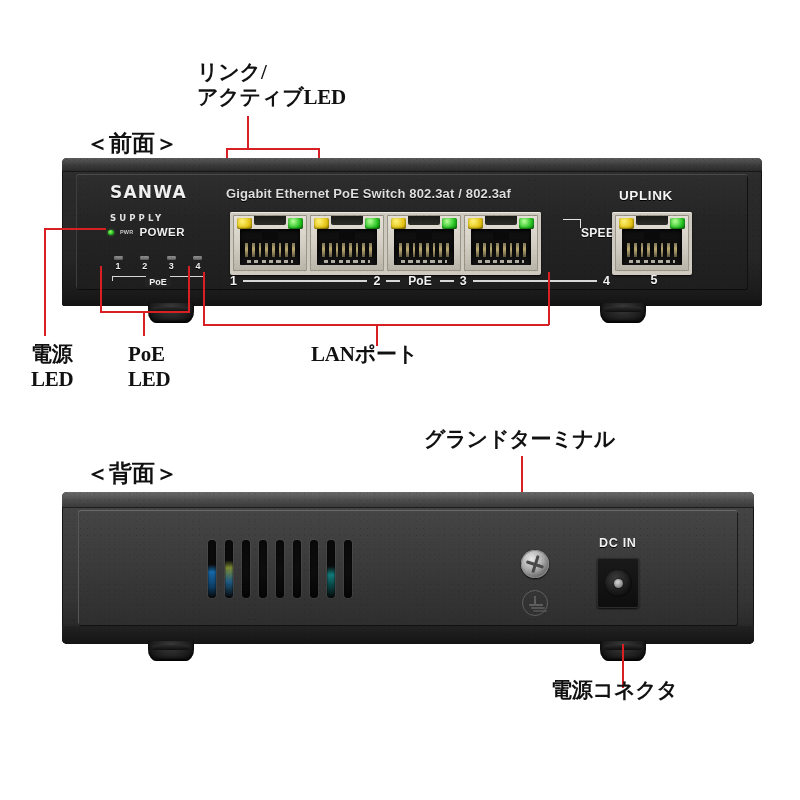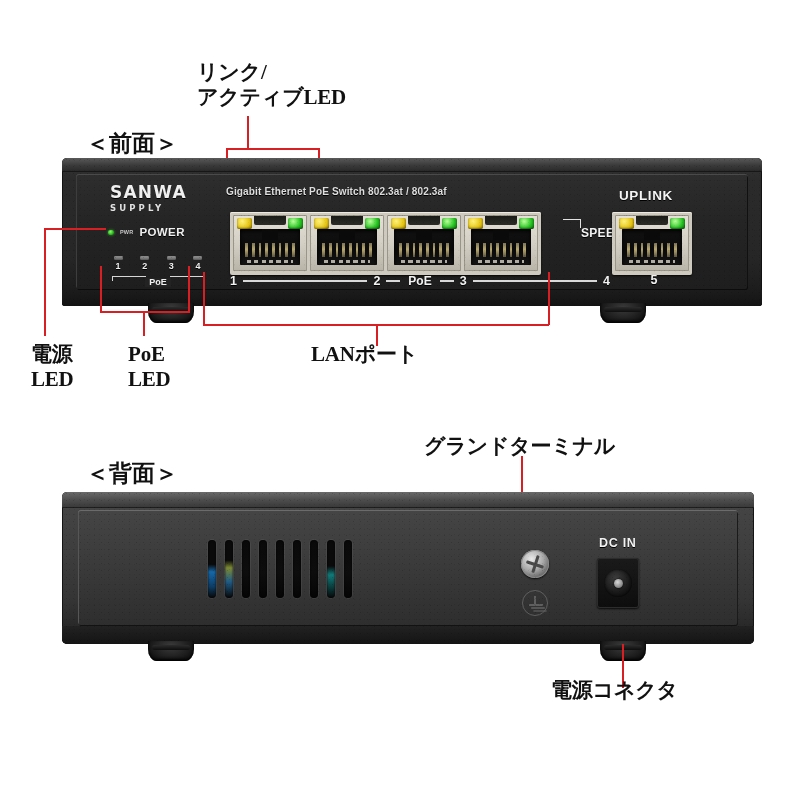--- a/index.html
+++ b/index.html
@@ -83,25 +83,25 @@
   #logo-block { position:absolute; left:34px; top:10px; text-align:left; width:92px; }
   #logo-sanwa {
     font-family:"DejaVu Sans", sans-serif;
     font-weight:700; font-size:17px; color:#efefef;
     letter-spacing:1.2px; line-height:1;
     text-shadow: 0 1px 0 #000;
   }
   #logo-supply {
     font-family:"DejaVu Sans", sans-serif;
     font-weight:700; font-size:8.5px; color:#e2e2e2;
-    letter-spacing:3.1px; line-height:1; margin-top:3px;
+    letter-spacing:3.1px; line-height:1; margin-top:13px;
   }
   #model-text {
     position:absolute; left:150px; top:12px;
-    font-size:10px; font-weight:700; color:#dedede;
+    font-size:13px; font-weight:700; color:#dedede;
     letter-spacing:0.15px; white-space:nowrap;
     text-shadow:0 1px 0 #000;
   }
 
   
   #power-row { position:absolute; left:32px; top:52px; display:flex; align-items:center; gap:6px; }
   .led-dot {
     width:6px; height:5px; border-radius:2px;
     background: radial-gradient(circle at 40% 35%, #8cff6a, #19a312 70%, #0a5c07);
     box-shadow: 0 0 3px rgba(80,255,60,.55);
@@ -567,21 +567,21 @@
   <div class="red-v" style="left:376px; top:324px; height:22px;"></div>
 
   <div class="anno jp" style="left:31px; top:342px;">電源
 LED</div>
   <div class="anno jp" style="left:128px; top:342px;">PoE
 LED</div>
   <div class="anno jp" style="left:311px; top:342px;">LANポート</div>
 
   <div class="anno view" style="left:86px; top:448px;">＜背面＞</div>
 
-  <div class="anno jp" style="left:424px; top:427px;margin-top:7px;">グランドターミナル</div>
+  <div class="anno jp" style="left:424px; top:427px;">グランドターミナル</div>
   <div class="red-v" style="left:521px; top:456px; height:77px;"></div>
 
   <div id="rear-panel">
     <div id="rear-top-edge"></div>
     <div id="rear-face">
 
       <div id="vents">
         <span class="vent tint-blue"></span>
         <span class="vent tint-olive"></span>
         <span class="vent"></span>

